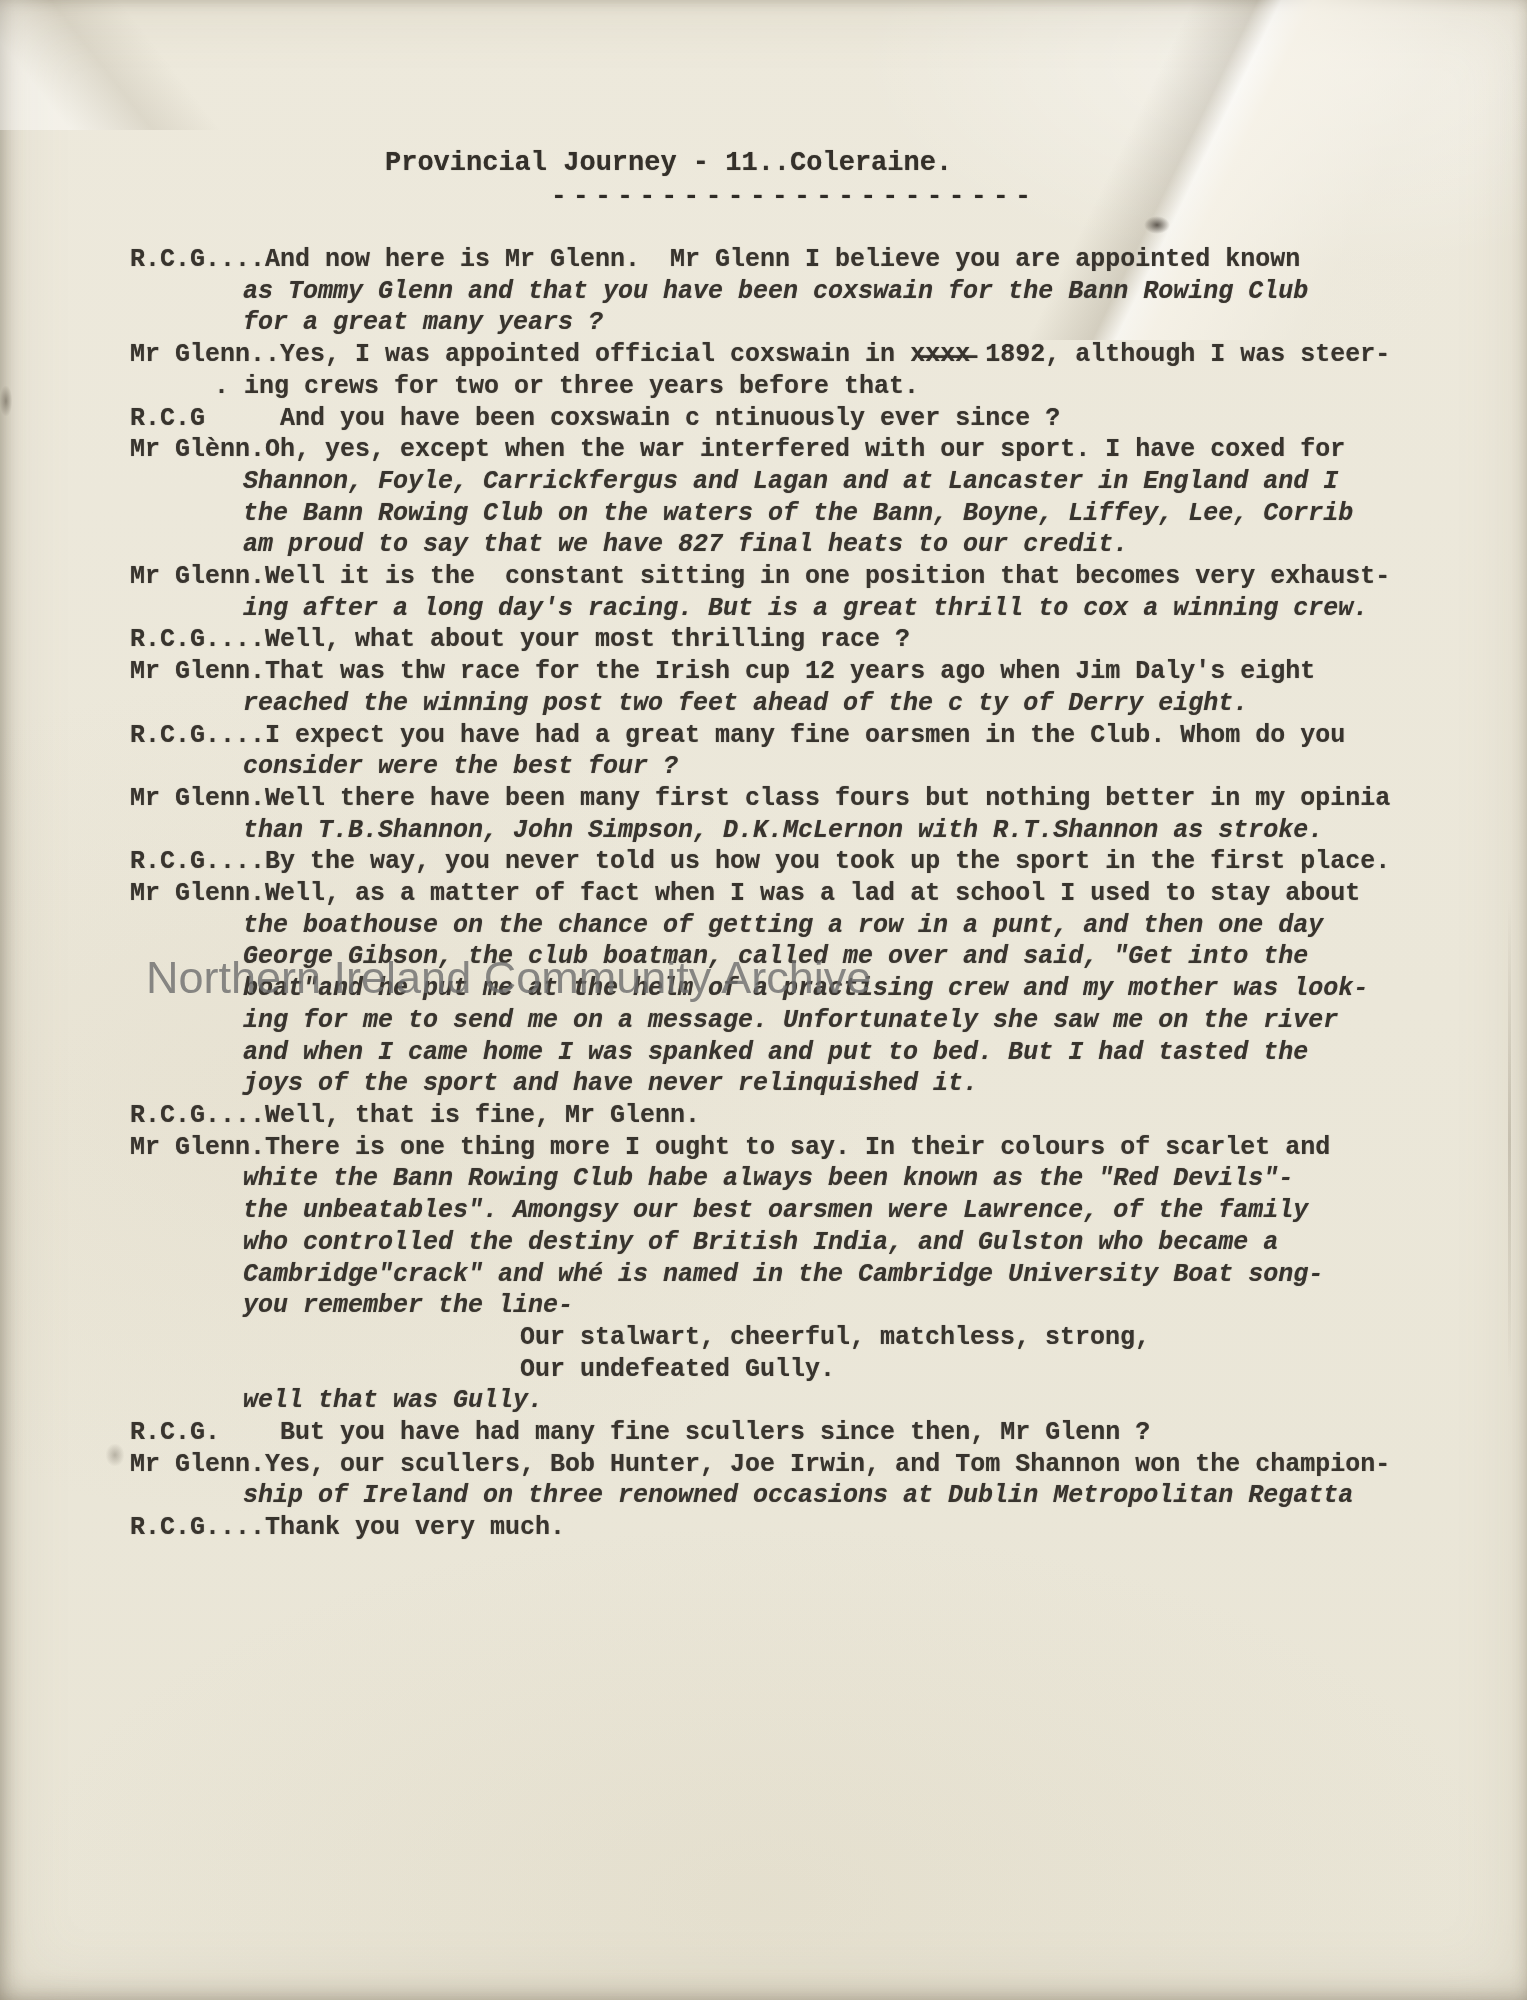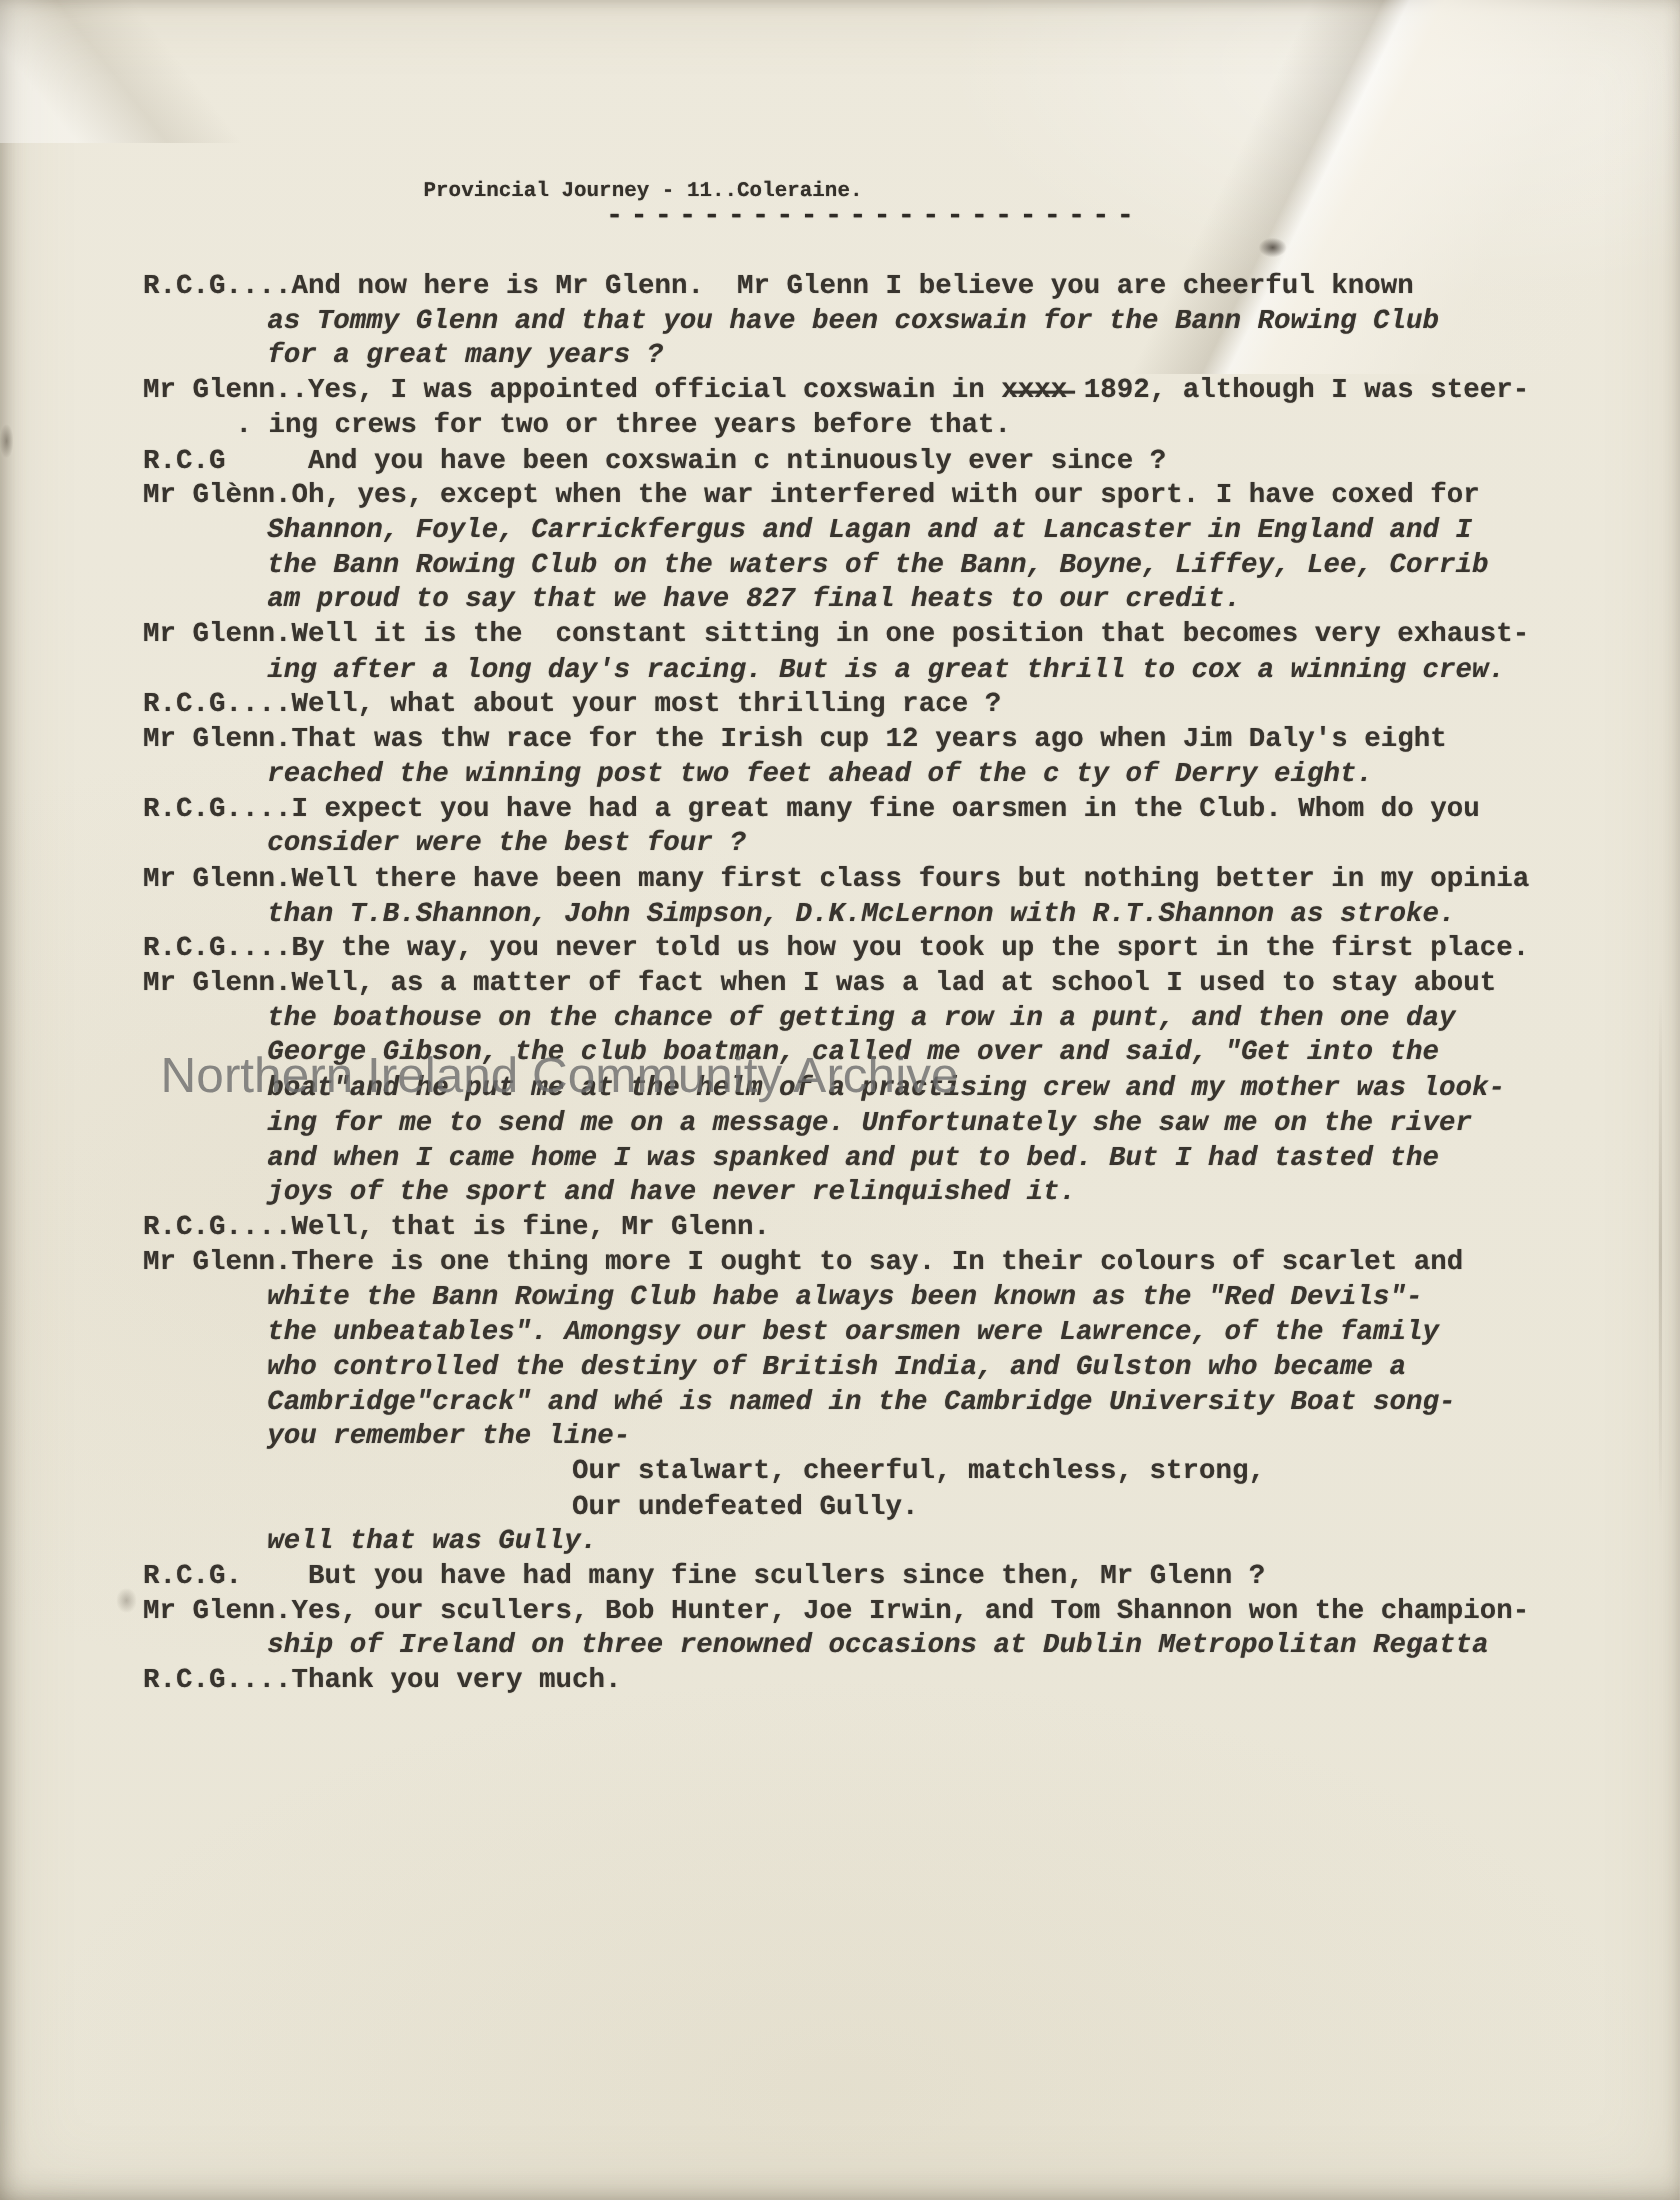--- a/index.html
+++ b/index.html
@@ -39,22 +39,22 @@
       rgba(120,110,90,0.14) 40%,
       rgba(120,110,90,0) 58%);
     pointer-events:none;
   }
   .crease-right {
     position:absolute; right:16px; top:900px; width:3px; height:480px;
     background:linear-gradient(rgba(120,110,90,0), rgba(120,110,90,0.28), rgba(120,110,90,0));
     pointer-events:none;
   }
   .doc-title {
-    position:absolute; left:385px; top:162px;
-    font-size:19px; font-weight:bold; color:#34302a;
+    position:absolute; left:385px; top:148px;
+    font-size:27px; font-weight:bold; color:#34302a;
     white-space:pre; text-shadow:0 0 1px rgba(40,36,30,0.55);
   }
   .divider {
     position:absolute; left:551px; top:181px;
     font-size:26px; font-weight:bold; color:#2f2b26;
     letter-spacing:6.5px; white-space:pre;
     text-shadow:0 0 1px rgba(40,36,30,0.6);
   }
   .transcript {
     position:absolute; left:130px; top:244px; width:1360px;
@@ -85,21 +85,21 @@
 <div class="page">
 
   <div class="fold-tr"></div>
   <div class="fold-tl"></div>
   <div class="crease-right"></div>
 
   <div class="doc-title">Provincial Journey - 11..Coleraine.</div>
   <div class="divider">----------------------</div>
 
   <div class="transcript">
-      <div class="ln">R.C.G....And now here is Mr Glenn.  Mr Glenn I believe you are cheerful known</div>
+      <div class="ln">R.C.G....And now here is Mr Glenn.  Mr Glenn I believe you are appointed known</div>
       <div class="ln ind-cont">as Tommy Glenn and that you have been coxswain for the Bann Rowing Club</div>
       <div class="ln ind-cont">for a great many years ?</div>
       <div class="ln">Mr Glenn..Yes, I was appointed official coxswain in x̶x̶x̶x̶ 1892, although I was steer-</div>
       <div class="ln ind-dot">. ing crews for two or three years before that.</div>
       <div class="ln">R.C.G     And you have been coxswain c ntinuously ever since ?</div>
       <div class="ln">Mr Glènn.Oh, yes, except when the war interfered with our sport. I have coxed for</div>
       <div class="ln ind-cont">Shannon, Foyle, Carrickfergus and Lagan and at Lancaster in England and I</div>
       <div class="ln ind-cont">the Bann Rowing Club on the waters of the Bann, Boyne, Liffey, Lee, Corrib</div>
       <div class="ln ind-cont">am proud to say that we have 827 final heats to our credit.</div>
       <div class="ln">Mr Glenn.Well it is the  constant sitting in one position that becomes very exhaust-</div>

